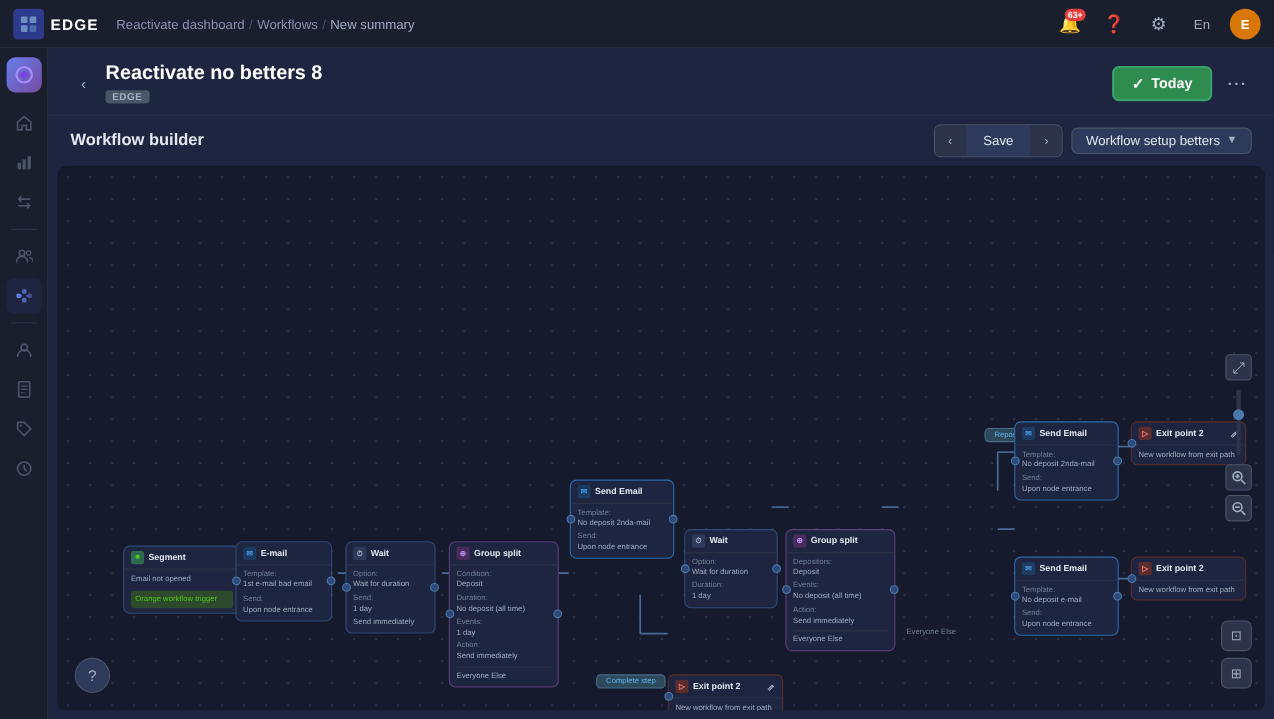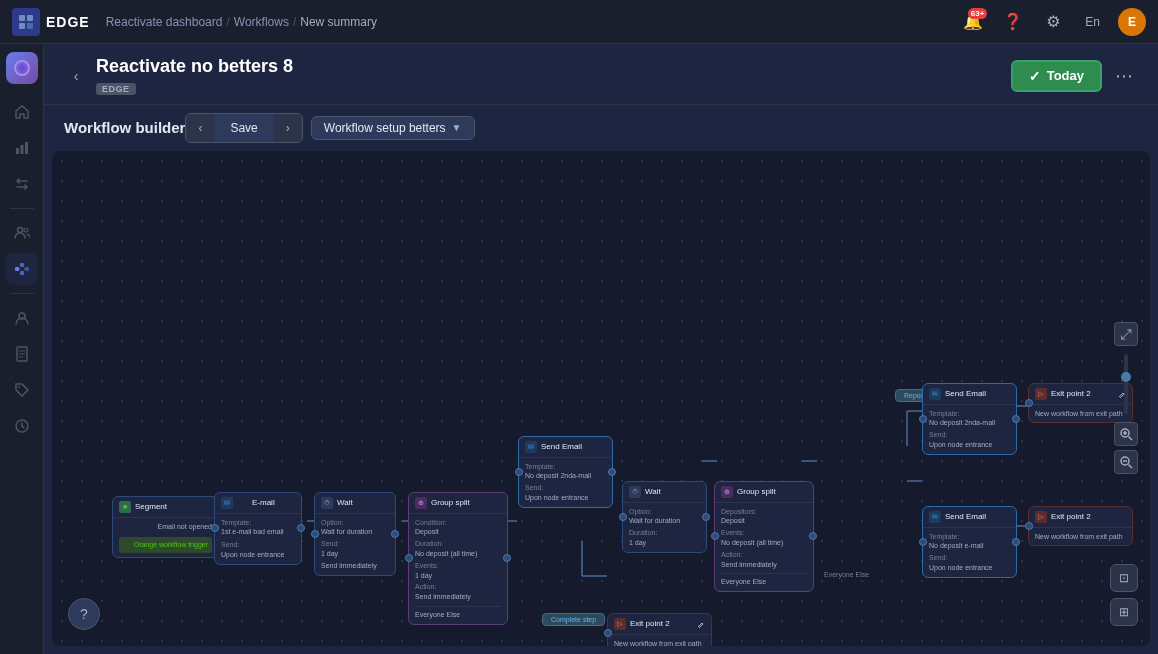--- a/index.html
+++ b/index.html
@@ -125,20 +125,21 @@
     .builder-area {
       flex: 1;
       display: flex;
       flex-direction: column;
       overflow: hidden;
     }
     .builder-toolbar {
       padding: 8px 20px;
       display: flex;
       align-items: center;
+      justify-content: space-between;
     }
     .builder-title {
       font-size: 15px; font-weight: 600; color: #e2e8f0;
     }
     .toolbar-right { display: flex; align-items: center; gap: 8px; }
     .date-nav {
       display: flex; align-items: center; border: 1px solid #4a5568; border-radius: 6px; overflow: hidden;
     }
     .date-nav-btn {
       width: 28px; height: 28px; display: flex; align-items: center; justify-content: center;
@@ -173,21 +174,21 @@
       background: #1e2540;
       border: 1px solid #2d4a7a;
       border-radius: 6px;
       min-width: 80px;
       font-size: 8px;
       color: #a0aec0;
     }
     .node-header {
       display: flex; align-items: center; gap: 4px;
       padding: 4px 6px; border-bottom: 1px solid #2d3348;
-      font-size: 8px; font-weight: 400; color: #e2e8f0;
+      font-size: 8px; font-weight: 700; color: #e2e8f0;
     }
     .node-icon {
       width: 12px; height: 12px; border-radius: 2px;
       display: flex; align-items: center; justify-content: center; font-size: 7px; flex-shrink: 0;
     }
     .node-icon.segment { background: #2d6a4f; color: #52c41a; }
     .node-icon.email { background: #1e3a5f; color: #4299e1; }
     .node-icon.wait { background: #2d3a5c; color: #a0aec0; }
     .node-icon.group { background: #4a2d5c; color: #b794f4; }
     .node-icon.exit { background: #5c2d2d; color: #fc8181; }
@@ -421,36 +422,36 @@
           <line x1="855" y1="330" x2="870" y2="330" stroke="#4a6a9a" stroke-width="1.5"></line>
 
           <line x1="895" y1="255" x2="940" y2="255" stroke="#4a6a9a" stroke-width="1.5"></line>
           <line x1="960" y1="255" x2="975" y2="255" stroke="#4a6a9a" stroke-width="1.5"></line>
           <line x1="1065" y1="255" x2="1080" y2="255" stroke="#4a6a9a" stroke-width="1.5"></line>
 
           <line x1="960" y1="375" x2="975" y2="375" stroke="#4a6a9a" stroke-width="1.5"></line>
           <line x1="1065" y1="375" x2="1080" y2="375" stroke="#4a6a9a" stroke-width="1.5"></line>
         </svg>
 
-        <div class="node" style="left:60px;top:345px;width:107px;text-align:right;">
+        <div class="node" style="left:60px;top:345px;width:107px;">
           <div class="node-header">
             <div class="node-icon segment">■</div>
             <span>Segment</span>
           </div>
           <div class="node-body">
             <div class="node-value">Email not opened</div>
             <div style="margin-top:6px; background:#2d4a2d; border-radius:3px; padding:3px 4px; font-size:7px; color:#52c41a;">Orange workflow trigger</div>
           </div>
           <div class="node-connector conn-right"></div>
         </div>
 
         <div class="node" style="left:162px;top:341px;width:88px;">
           <div class="node-header">
             <div class="node-icon email">✉</div>
-            <span style="font-size:8px;margin-left:15px;">E-mail</span>
+            <span style="font-size:8px;">E-mail</span>
           </div>
           <div class="node-body">
             <div class="node-label">Template:</div>
             <div class="node-value">1st e-mail bad email</div>
             <div class="node-label" style="margin-top:3px;">Send:</div>
             <div class="node-value">Upon node entrance</div>
           </div>
           <div class="node-connector conn-left"></div>
           <div class="node-connector conn-right"></div>
         </div>

